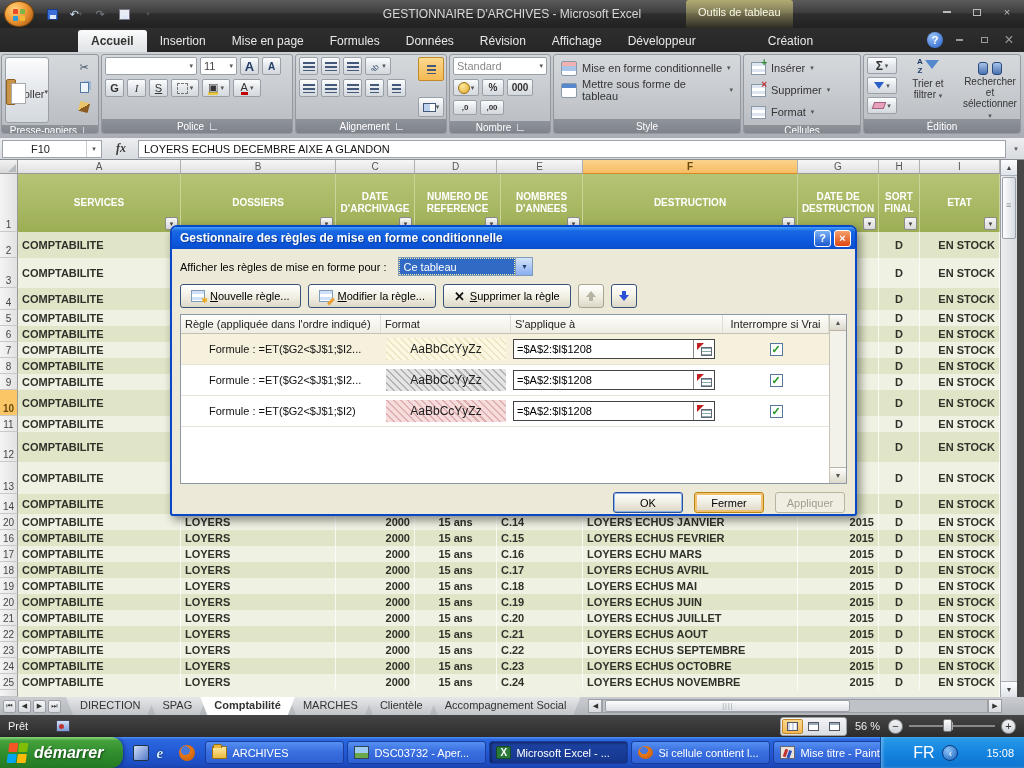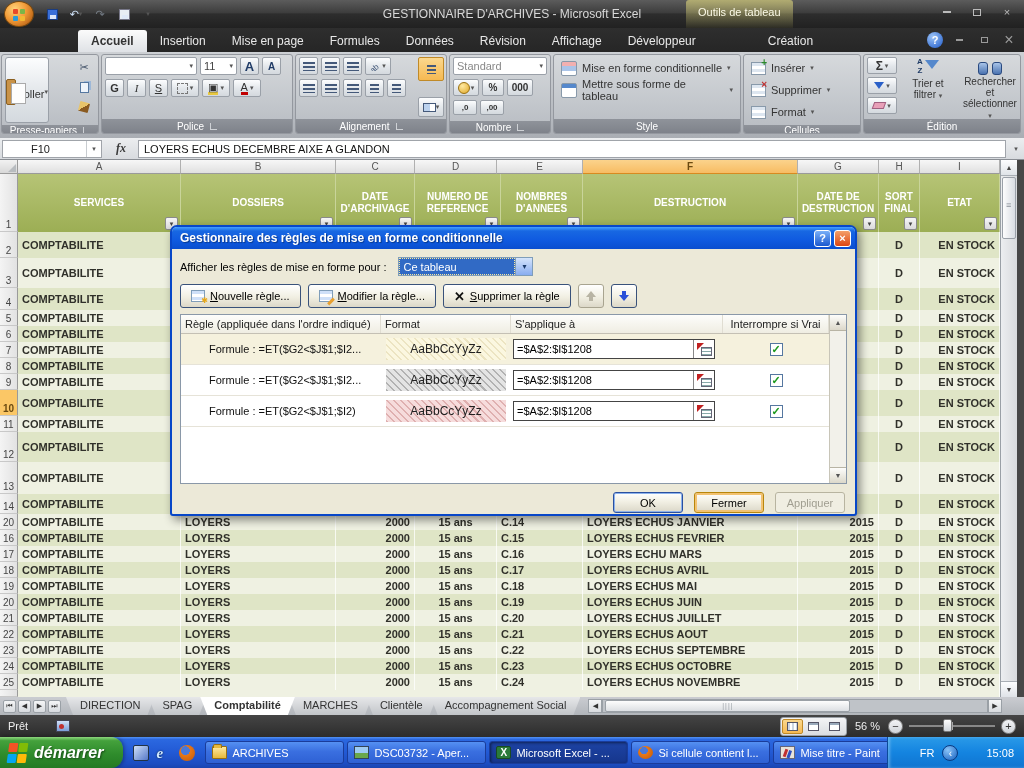--- a/index.html
+++ b/index.html
@@ -260,21 +260,21 @@
   .ti { width:15px; height:13px; flex:none; position:relative; }
   .ti-folder { background:linear-gradient(180deg,#ffe9a0,#e8b93c); border:1px solid #9a7010; border-radius:1px; }
   .ti-folder:before { content:""; position:absolute; left:0; top:-3px; width:7px; height:3px; background:#e8b93c; border:1px solid #9a7010; border-bottom:none; border-radius:2px 2px 0 0; }
   .ti-img { background:linear-gradient(180deg,#9ecbf2 55%,#6aa84a 55%); border:1px solid #345; }
   .ti-excel { background:#2a7a3a; border:1px solid #1a4a22; border-radius:2px; color:#fff; font-size:10px; font-weight:bold; text-align:center; line-height:12px; }
   .ti-ff { border-radius:50%; background:radial-gradient(circle at 40% 35%,#4a78d8 30%,#e87818 32%,#c05808); }
   .ti-paint { background:#e8e4da; border:1px solid #667; }
   .ti-paint:after { content:""; position:absolute; left:3px; top:2px; width:3px; height:8px; background:#c03030; transform:rotate(20deg); box-shadow:4px 0 0 #3050c0; }
   .tray { position:absolute; right:0; top:0; height:31px; display:flex; align-items:center; gap:8px; padding:0 10px 0 12px;
     background:linear-gradient(180deg,#2a9ae8 0%,#1484e0 50%,#0f74d0 100%); border-left:1px solid #0a4a9a; box-shadow:inset 2px 0 3px rgba(255,255,255,.3); color:#fff; }
-  .tray-lang { font-size:11px;margin-left:20px; }
+  .tray-lang { font-size:16px;margin-left:20px; }
   .tray-circ { width:16px; height:16px; border-radius:50%; background:radial-gradient(circle at 35% 30%,#8ac4f8,#1560c0); border:1px solid #0a3a80; color:#fff; font-size:10px; text-align:center; line-height:15px; }
   .tray-time { font-size:11px;margin-left:20px; }
 </style>
 </head>
 <body>
 
 <div id="screen">
 
   <div class="titlebar">
     <div class="office-orb">

